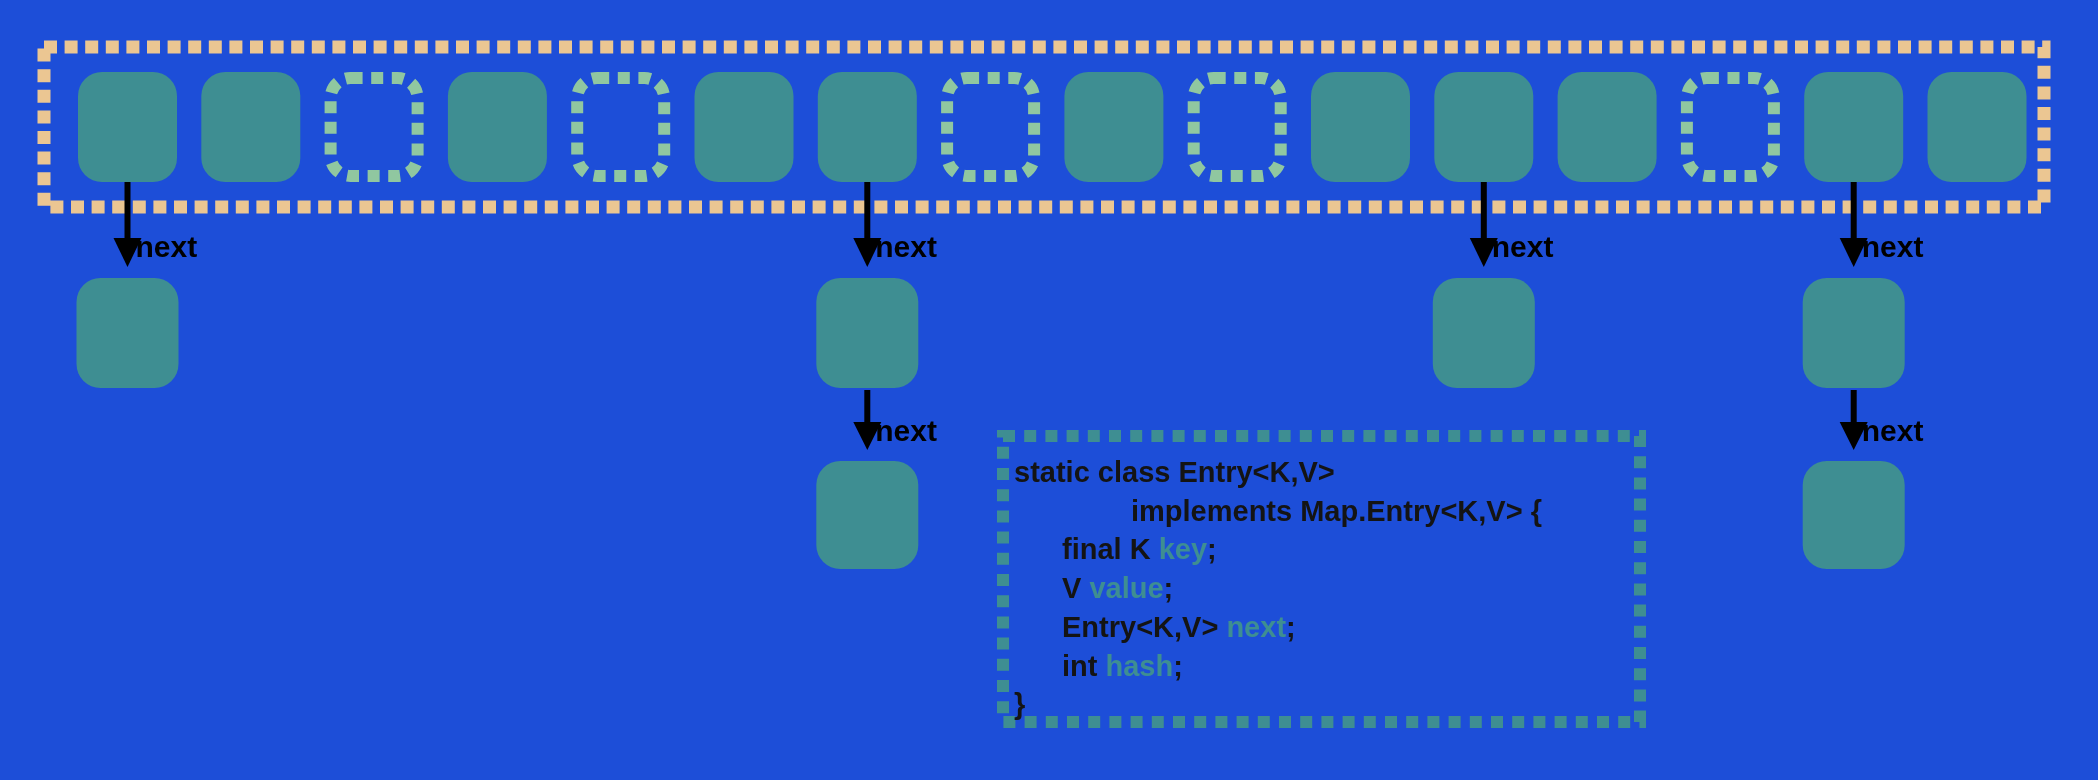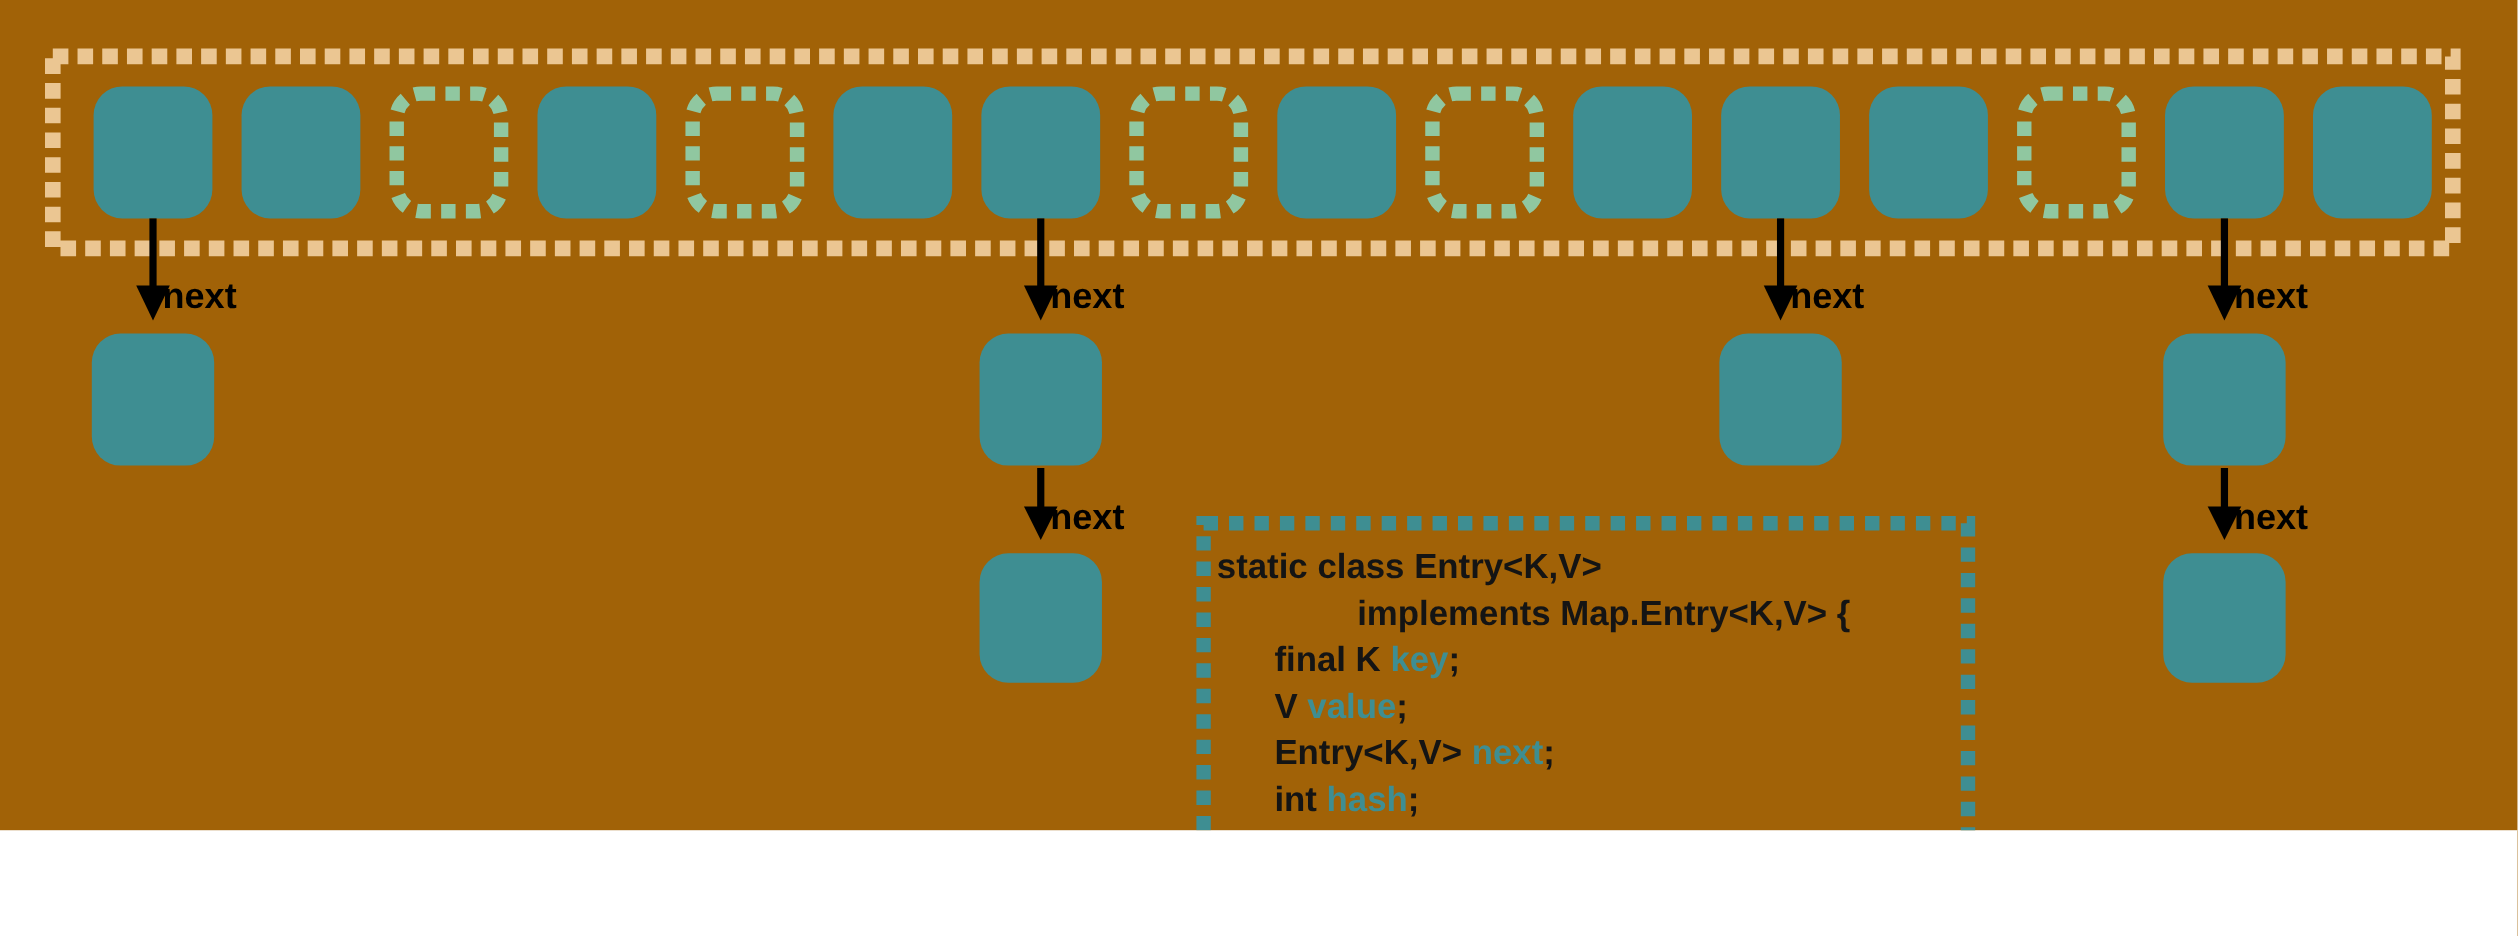--- a/index.html
+++ b/index.html
@@ -3,22 +3,22 @@
 <meta charset="utf-8">
 <style>
   html, body {
     margin: 0;
     padding: 0;
     background: #ffffff;
   }
   .stage {
     position: relative;
     width: 2098px;
-    height: 692px;
-    background: #a16207;
+    height: 780px;
+    background: #1d4ed8;
     overflow: hidden;
   }
   svg {
     display: block;
     font-family: "Liberation Sans", "DejaVu Sans", sans-serif;
   }
   .next-label {
     font-family: "Liberation Sans", "DejaVu Sans", sans-serif;
     font-weight: 700;
     font-size: 30px;

